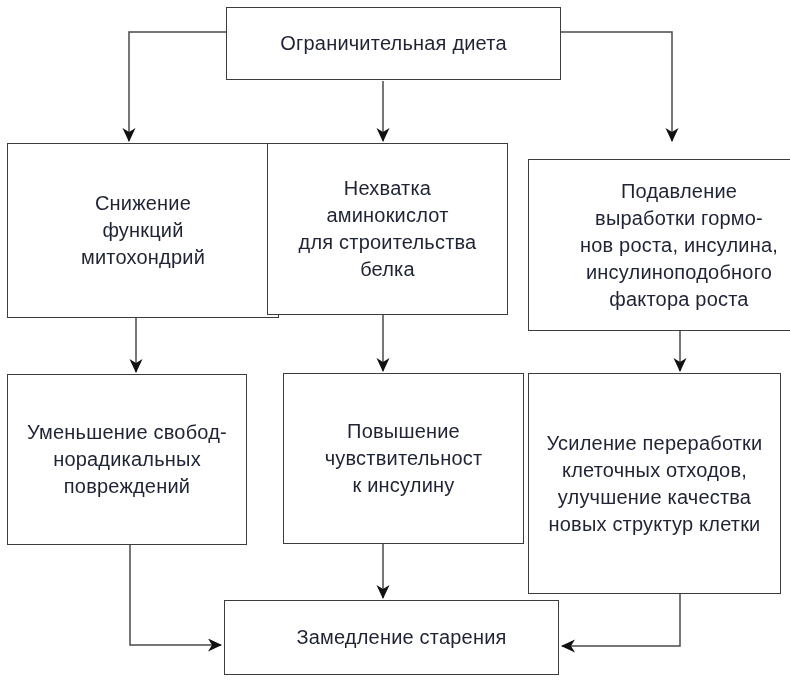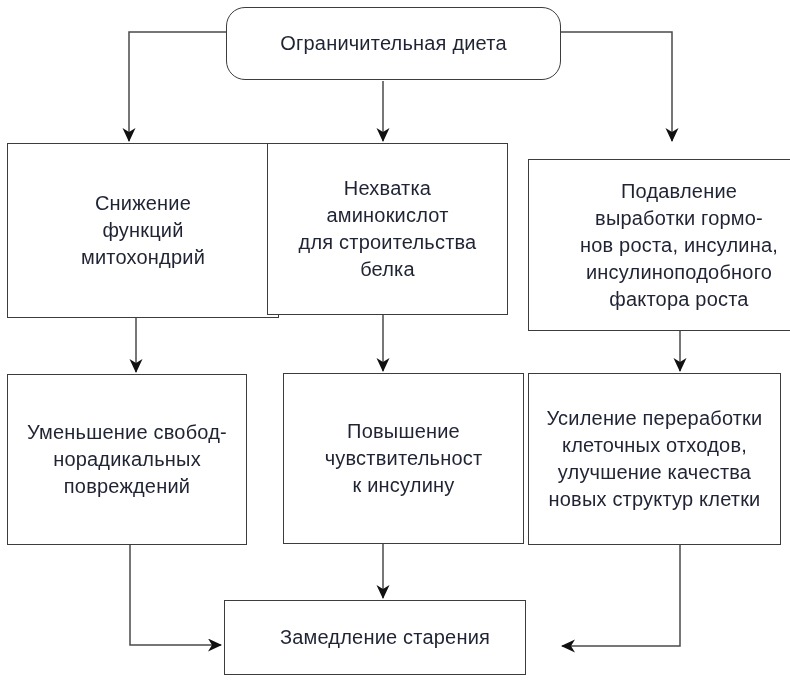--- a/index.html
+++ b/index.html
@@ -35,28 +35,28 @@
     left: 0; top: 0;
     width: 790px; height: 680px;
     pointer-events: none;
   }
   #connectors polyline {
     fill: none;
     stroke: #4a4a4a;
     stroke-width: 1.5;
   }
   
-  #box-top        { left: 226px; top: 7px;   width: 335px; height: 73px; border-radius: 19px; }
+  #box-top        { left: 226px; top: 7px;   width: 335px; height: 73px; }
   #box-r1-left    { left: 7px;   top: 143px; width: 272px; height: 175px; }
   #box-r1-center  { left: 267px; top: 143px; width: 241px; height: 172px; align-items: center; }
   #box-r1-right   { left: 528px; top: 159px; width: 302px; height: 172px; }
   #box-r2-left    { left: 7px;   top: 374px; width: 240px; height: 171px; }
   #box-r2-center  { left: 283px; top: 373px; width: 241px; height: 171px; }
-  #box-r2-right   { left: 528px; top: 373px; width: 253px; height: 172px; }
-  #box-bottom     { left: 224px; top: 600px; width: 302px; height: 75px; padding-left: 20px; }
+  #box-r2-right   { left: 528px; top: 373px; width: 253px; height: 221px; }
+  #box-bottom     { left: 224px; top: 600px; width: 335px; height: 75px; padding-left: 20px; }
 </style>
 </head>
 <body>
 
 <div id="canvas">
 
   <svg id="connectors" viewBox="0 0 790 680" xmlns="http://www.w3.org/2000/svg">
     <defs>
       <marker id="arrow" markerUnits="userSpaceOnUse" markerWidth="16" markerHeight="14" refX="13" refY="6.5" orient="auto">
         <path d="M0,0 L14,6.5 L0,13 L4,6.5 Z" fill="#111111"></path>

